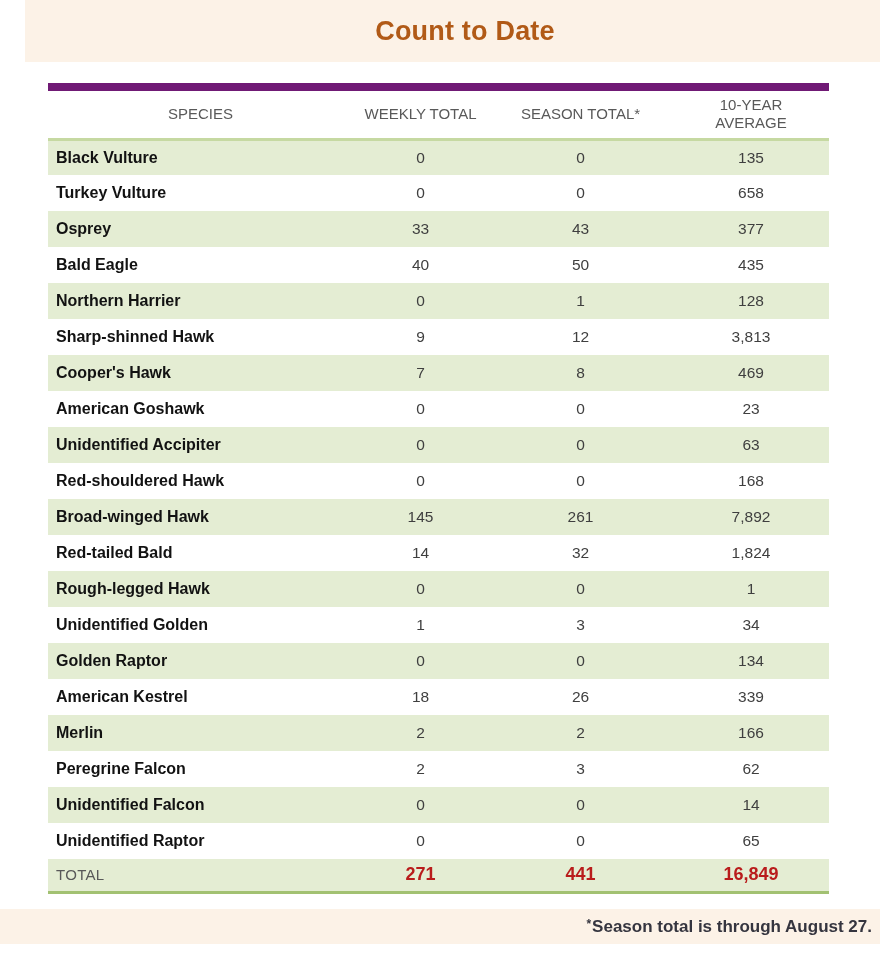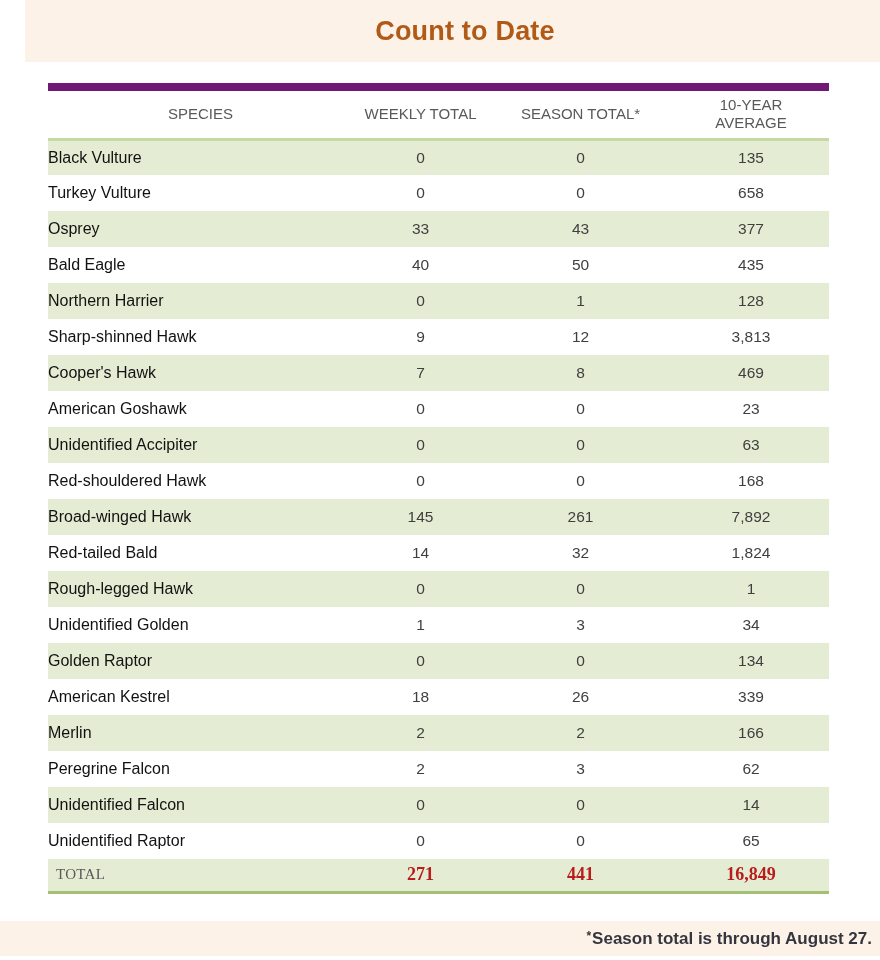--- a/index.html
+++ b/index.html
@@ -36,34 +36,34 @@
     border-bottom:3px solid #c6d9a2;
     line-height:1.25;
   }
   thead th .wrap-narrow { display:inline-block; width:76px; }
   tbody td {
     height:36px; vertical-align:middle; text-align:center;
     font-size:15.5px; color:#3f3f3f;
   }
   tbody tr:nth-child(odd) { background:#e4edd3; }
   tbody td.sp {
-    text-align:left; 
-    font-weight:normal; color:#121212; font-size:16px;
-  }
-  tr.total-row { background:#e4edd3;font-family:Liberation Serif, serif; }
+    text-align:left; padding-left:8px;
+    font-weight:bold; color:#121212; font-size:16px;
+  }
+  tr.total-row { background:#e4edd3; }
   tr.total-row td {
     height:33px; border-bottom:3px solid #a2c172;
     font-weight:bold; color:#b91c1c; font-size:18px;
   }
   tr.total-row td.total-label {
     text-align:left; padding-left:8px; font-weight:normal;
     color:#595959; font-size:15px; letter-spacing:0.3px;
   }
   .bottom-band {
-    position:absolute; left:0; bottom:4px; width:880px; height:35px;
+    position:absolute; left:0; bottom:16px; width:880px; height:35px;
     background:#fcf2e7;
     display:flex; align-items:center; justify-content:flex-end;
     padding-right:8px;
   }
   .footnote {
     font-size:17px; font-weight:bold; color:#35353f;
   }
   .footnote .marker {
     font-size:12px; position:relative; top:-4px; margin-right:1px;
   }

